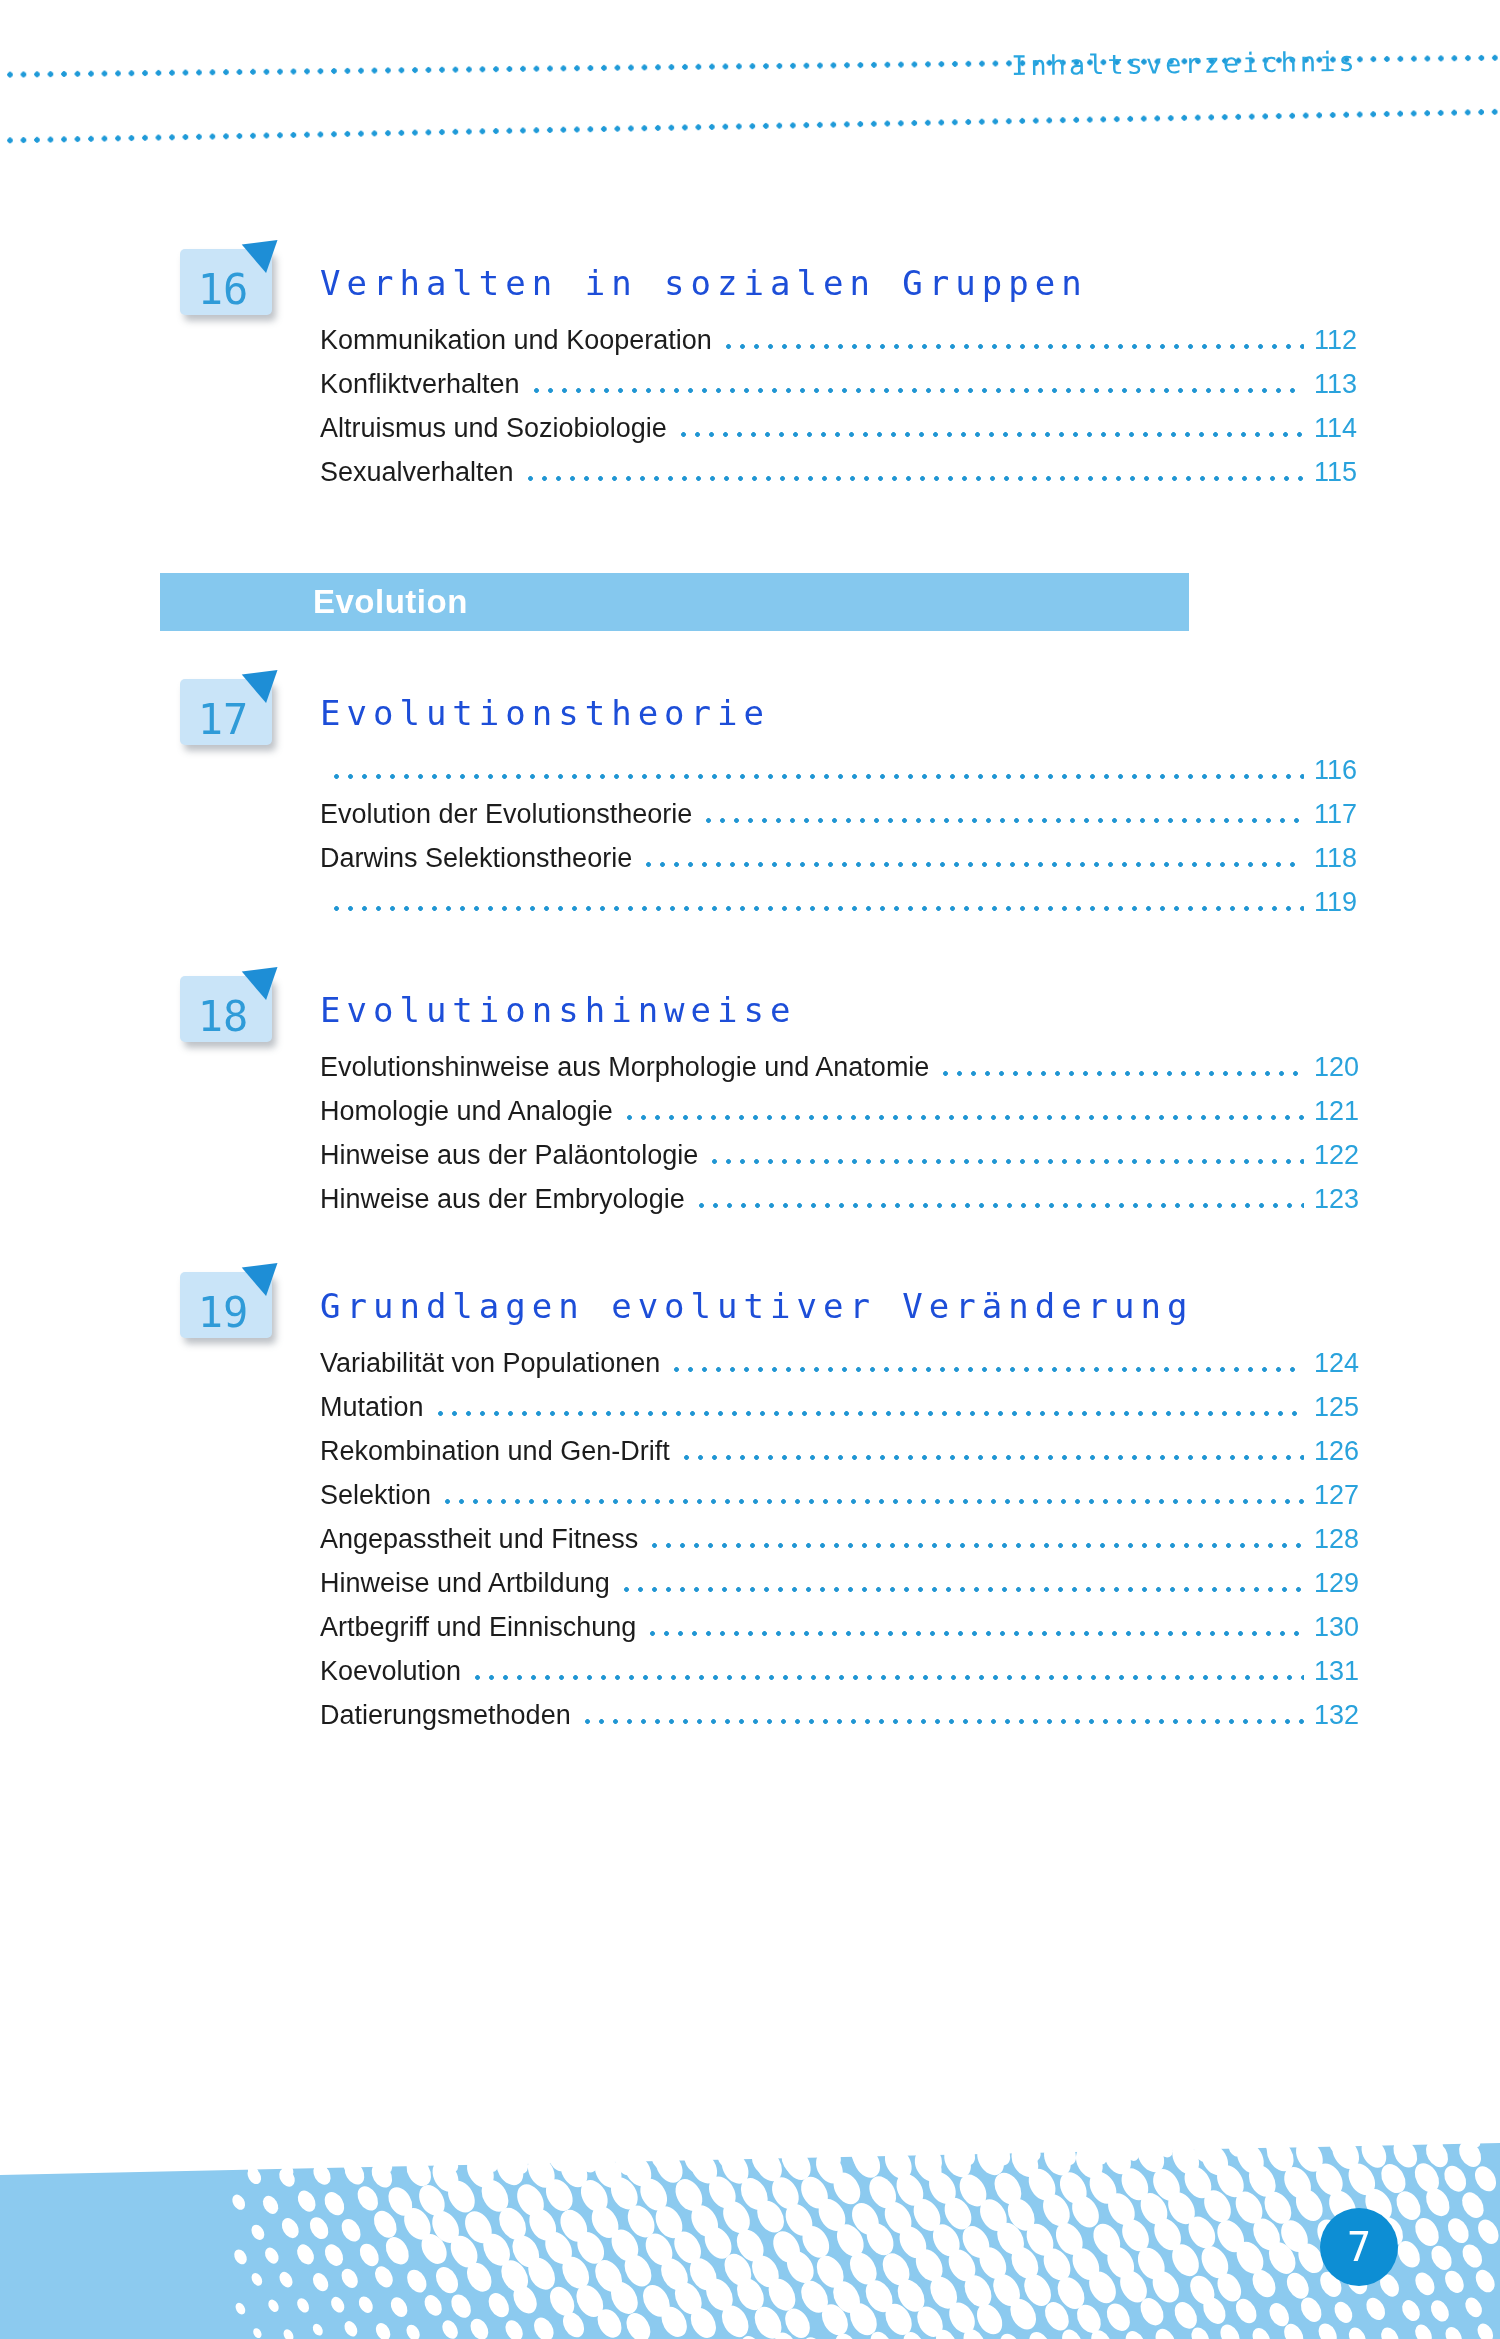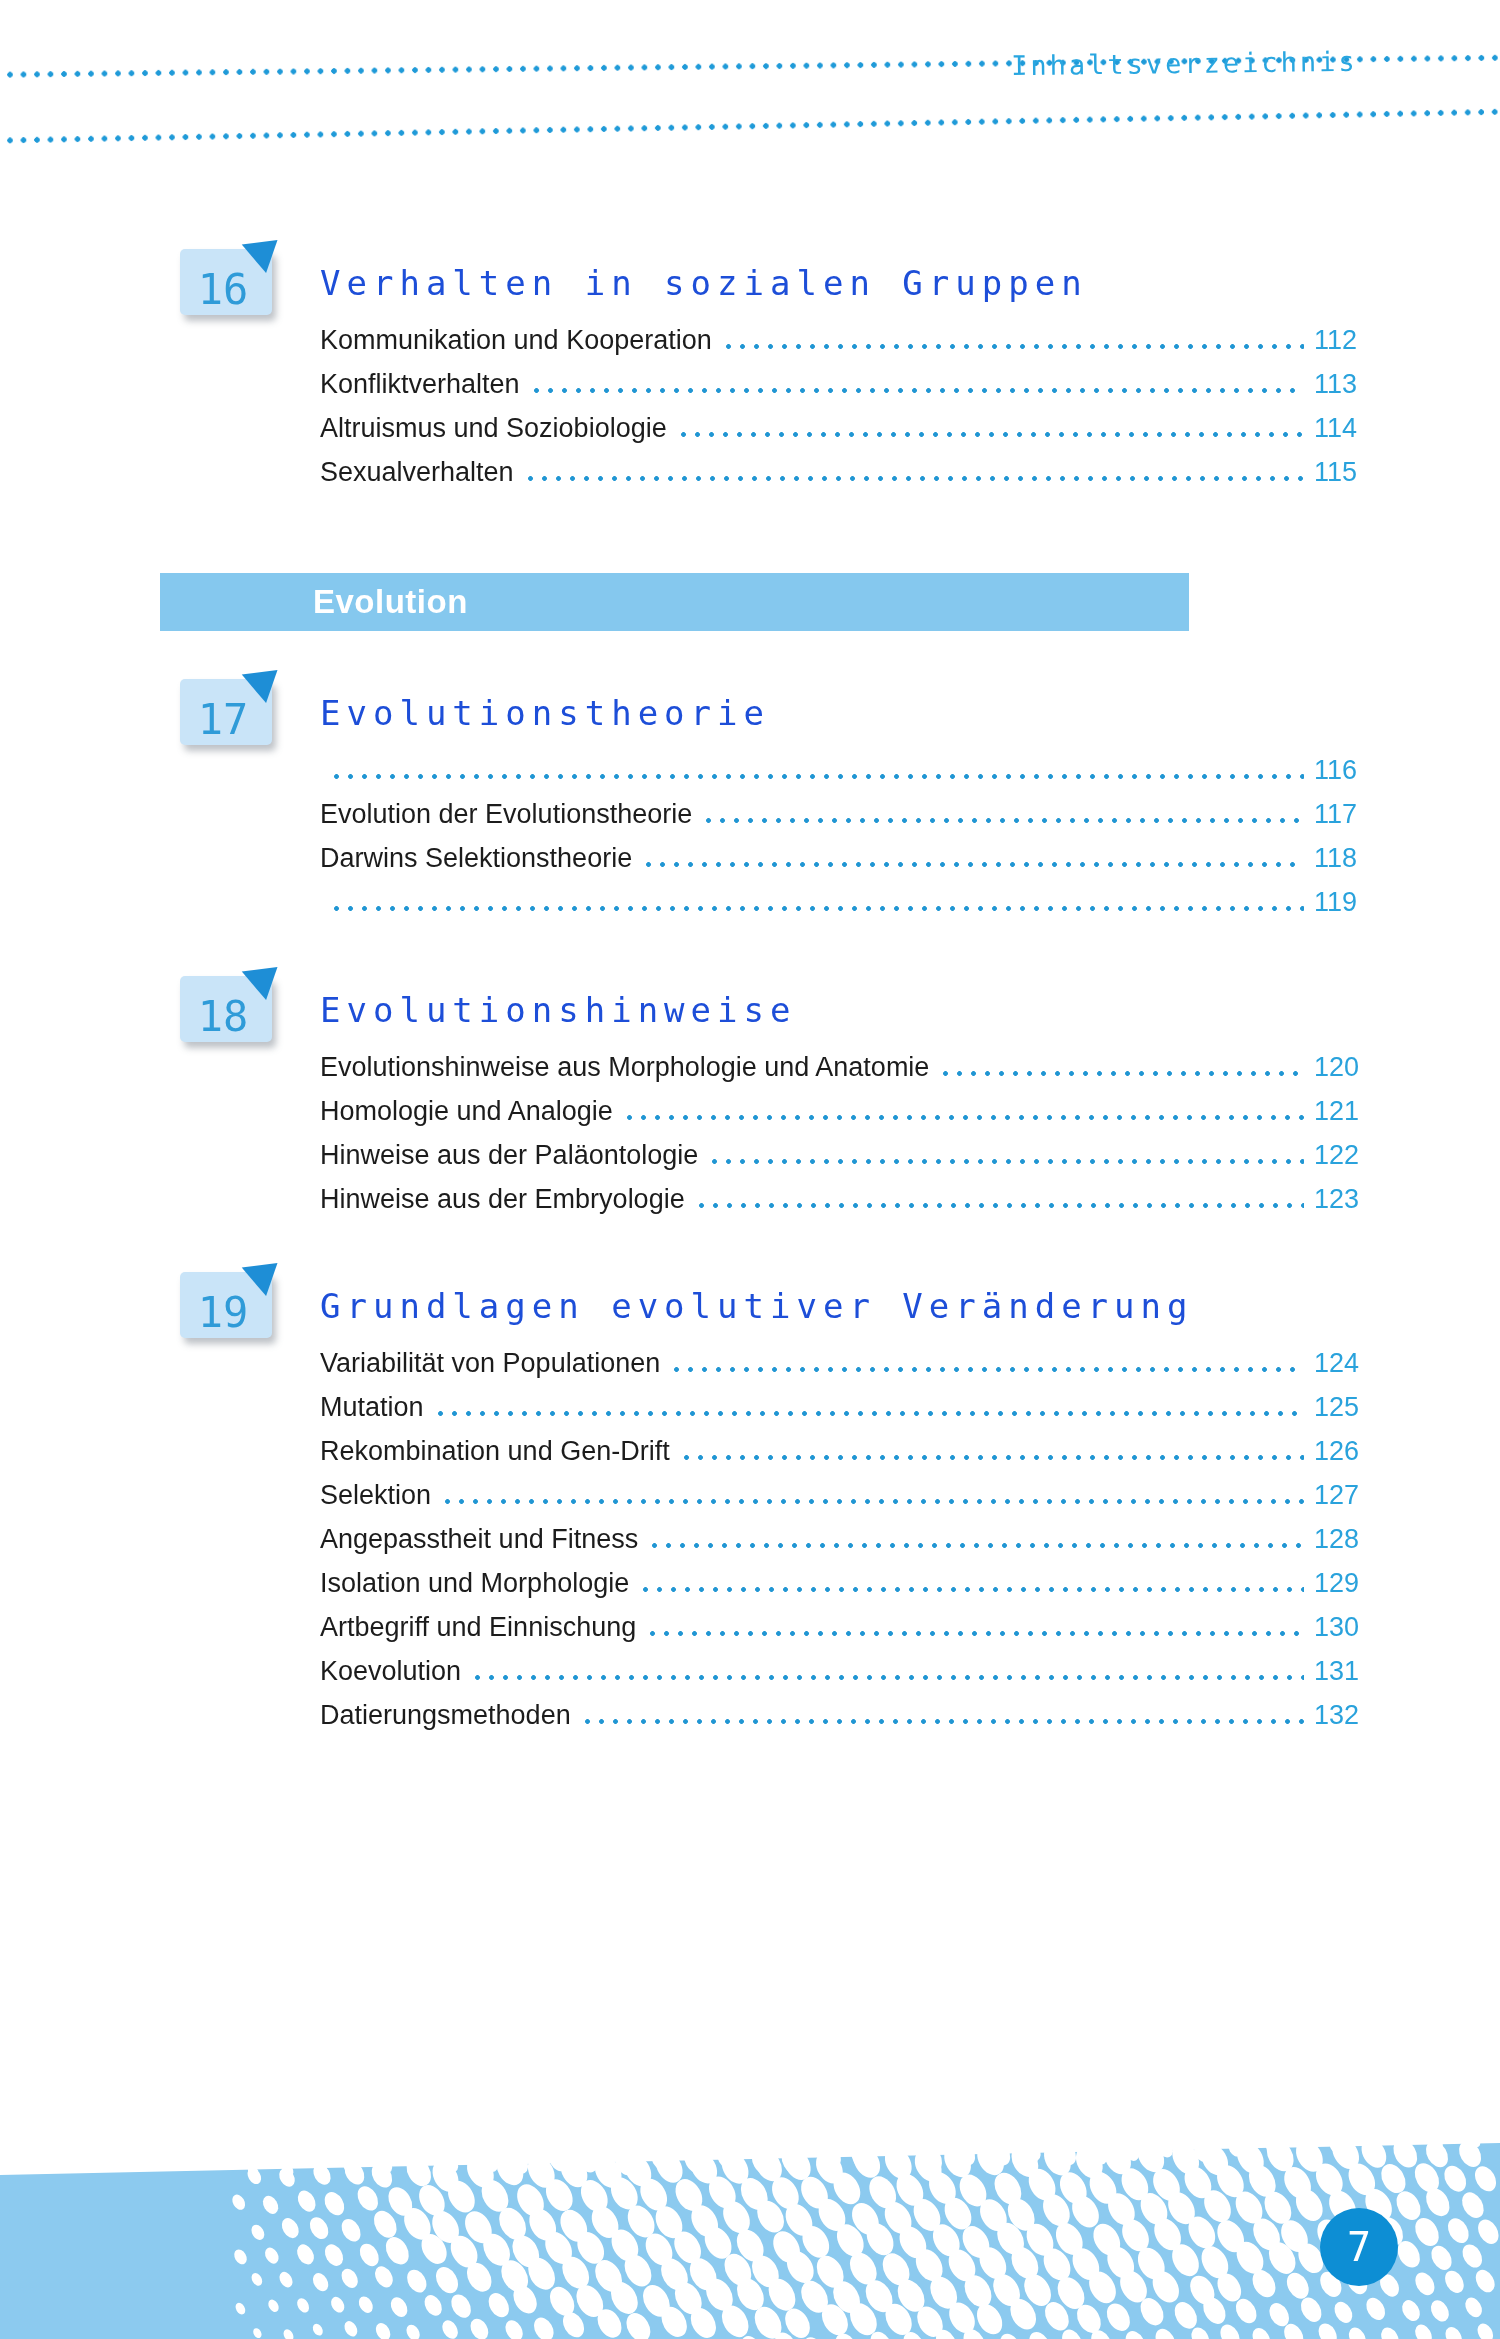--- a/index.html
+++ b/index.html
@@ -208,21 +208,21 @@
       <span class="pg">127</span>
     </div>
 
     <div class="entry">
       <span class="lbl">Angepasstheit und Fitness</span>
       <span class="dots"></span>
       <span class="pg">128</span>
     </div>
 
     <div class="entry">
-      <span class="lbl">Isolation und Morphologie</span>
+      <span class="lbl">Hinweise und Artbildung</span>
       <span class="dots"></span>
       <span class="pg">129</span>
     </div>
 
     <div class="entry">
       <span class="lbl">Artbegriff und Einnischung</span>
       <span class="dots"></span>
       <span class="pg">130</span>
     </div>
 

